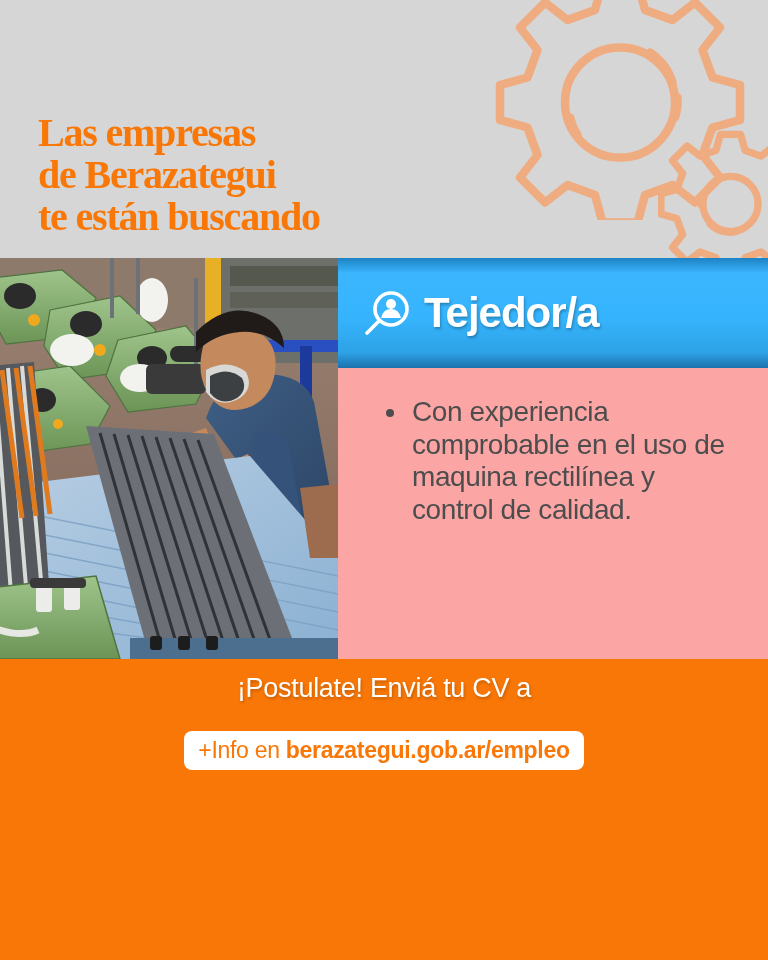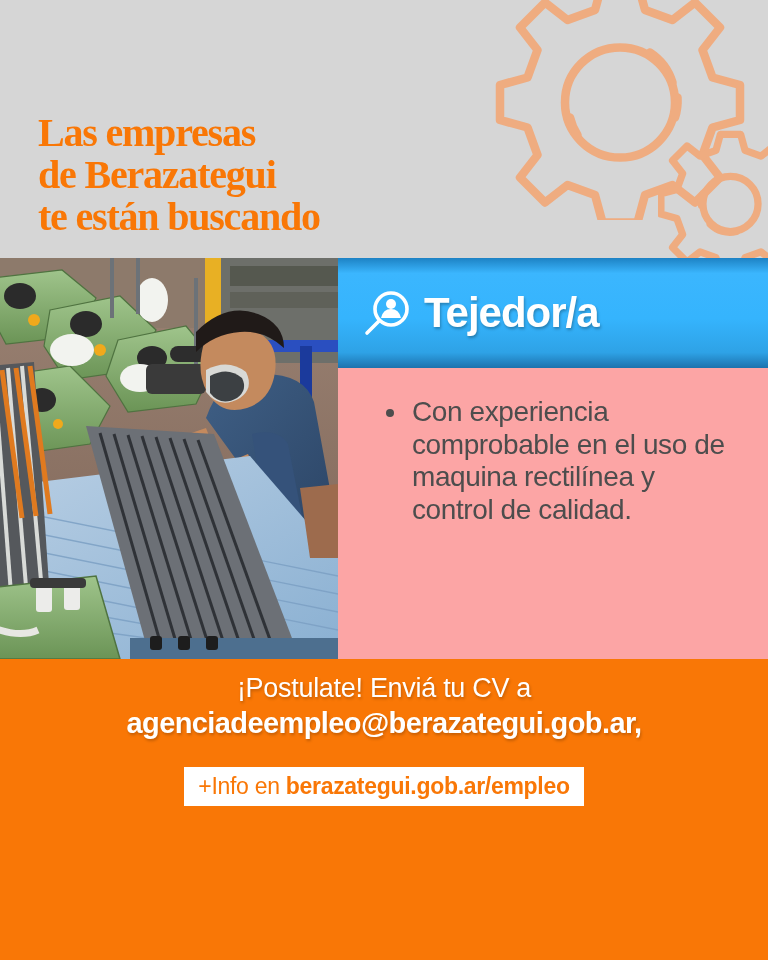--- a/index.html
+++ b/index.html
@@ -117,21 +117,21 @@
     font-weight:bold;
     font-size:29px;
     line-height:36px;
     letter-spacing:-0.6px;
     text-shadow:1px 2px 3px rgba(0,0,0,.22);
   }
   .info-box {
     display:inline-block;
     margin-top:26px;
     background:#ffffff;
-    border-radius:0;
+    border-radius:8px;
     padding:6px 14px 7px 14px;
     color:#f97706;
     font-size:23px;
     line-height:26px;
     letter-spacing:-0.3px;
     white-space:nowrap;
   }
   .info-box .bold { font-weight:bold; }
 </style>
 </head>
@@ -316,20 +316,19 @@
         <div class="req-item">
           <span class="dot"></span>
           <span>Con experiencia comprobable en el uso de maquina rectilínea y control de calidad.</span>
         </div>
       </div>
     </div>
   </div>
 
   <div class="footer">
     <div class="cta-line">¡Postulate! Enviá tu CV a</div>
-    <div class="cta-email">agenciadeempleo@berazategui.gob.ar,</div>
 
     <div class="info-box">
       <span>+Info en </span><span class="bold">berazategui.gob.ar/empleo</span>
     </div>
   </div>
 
 </div>
 
 </body></html>

